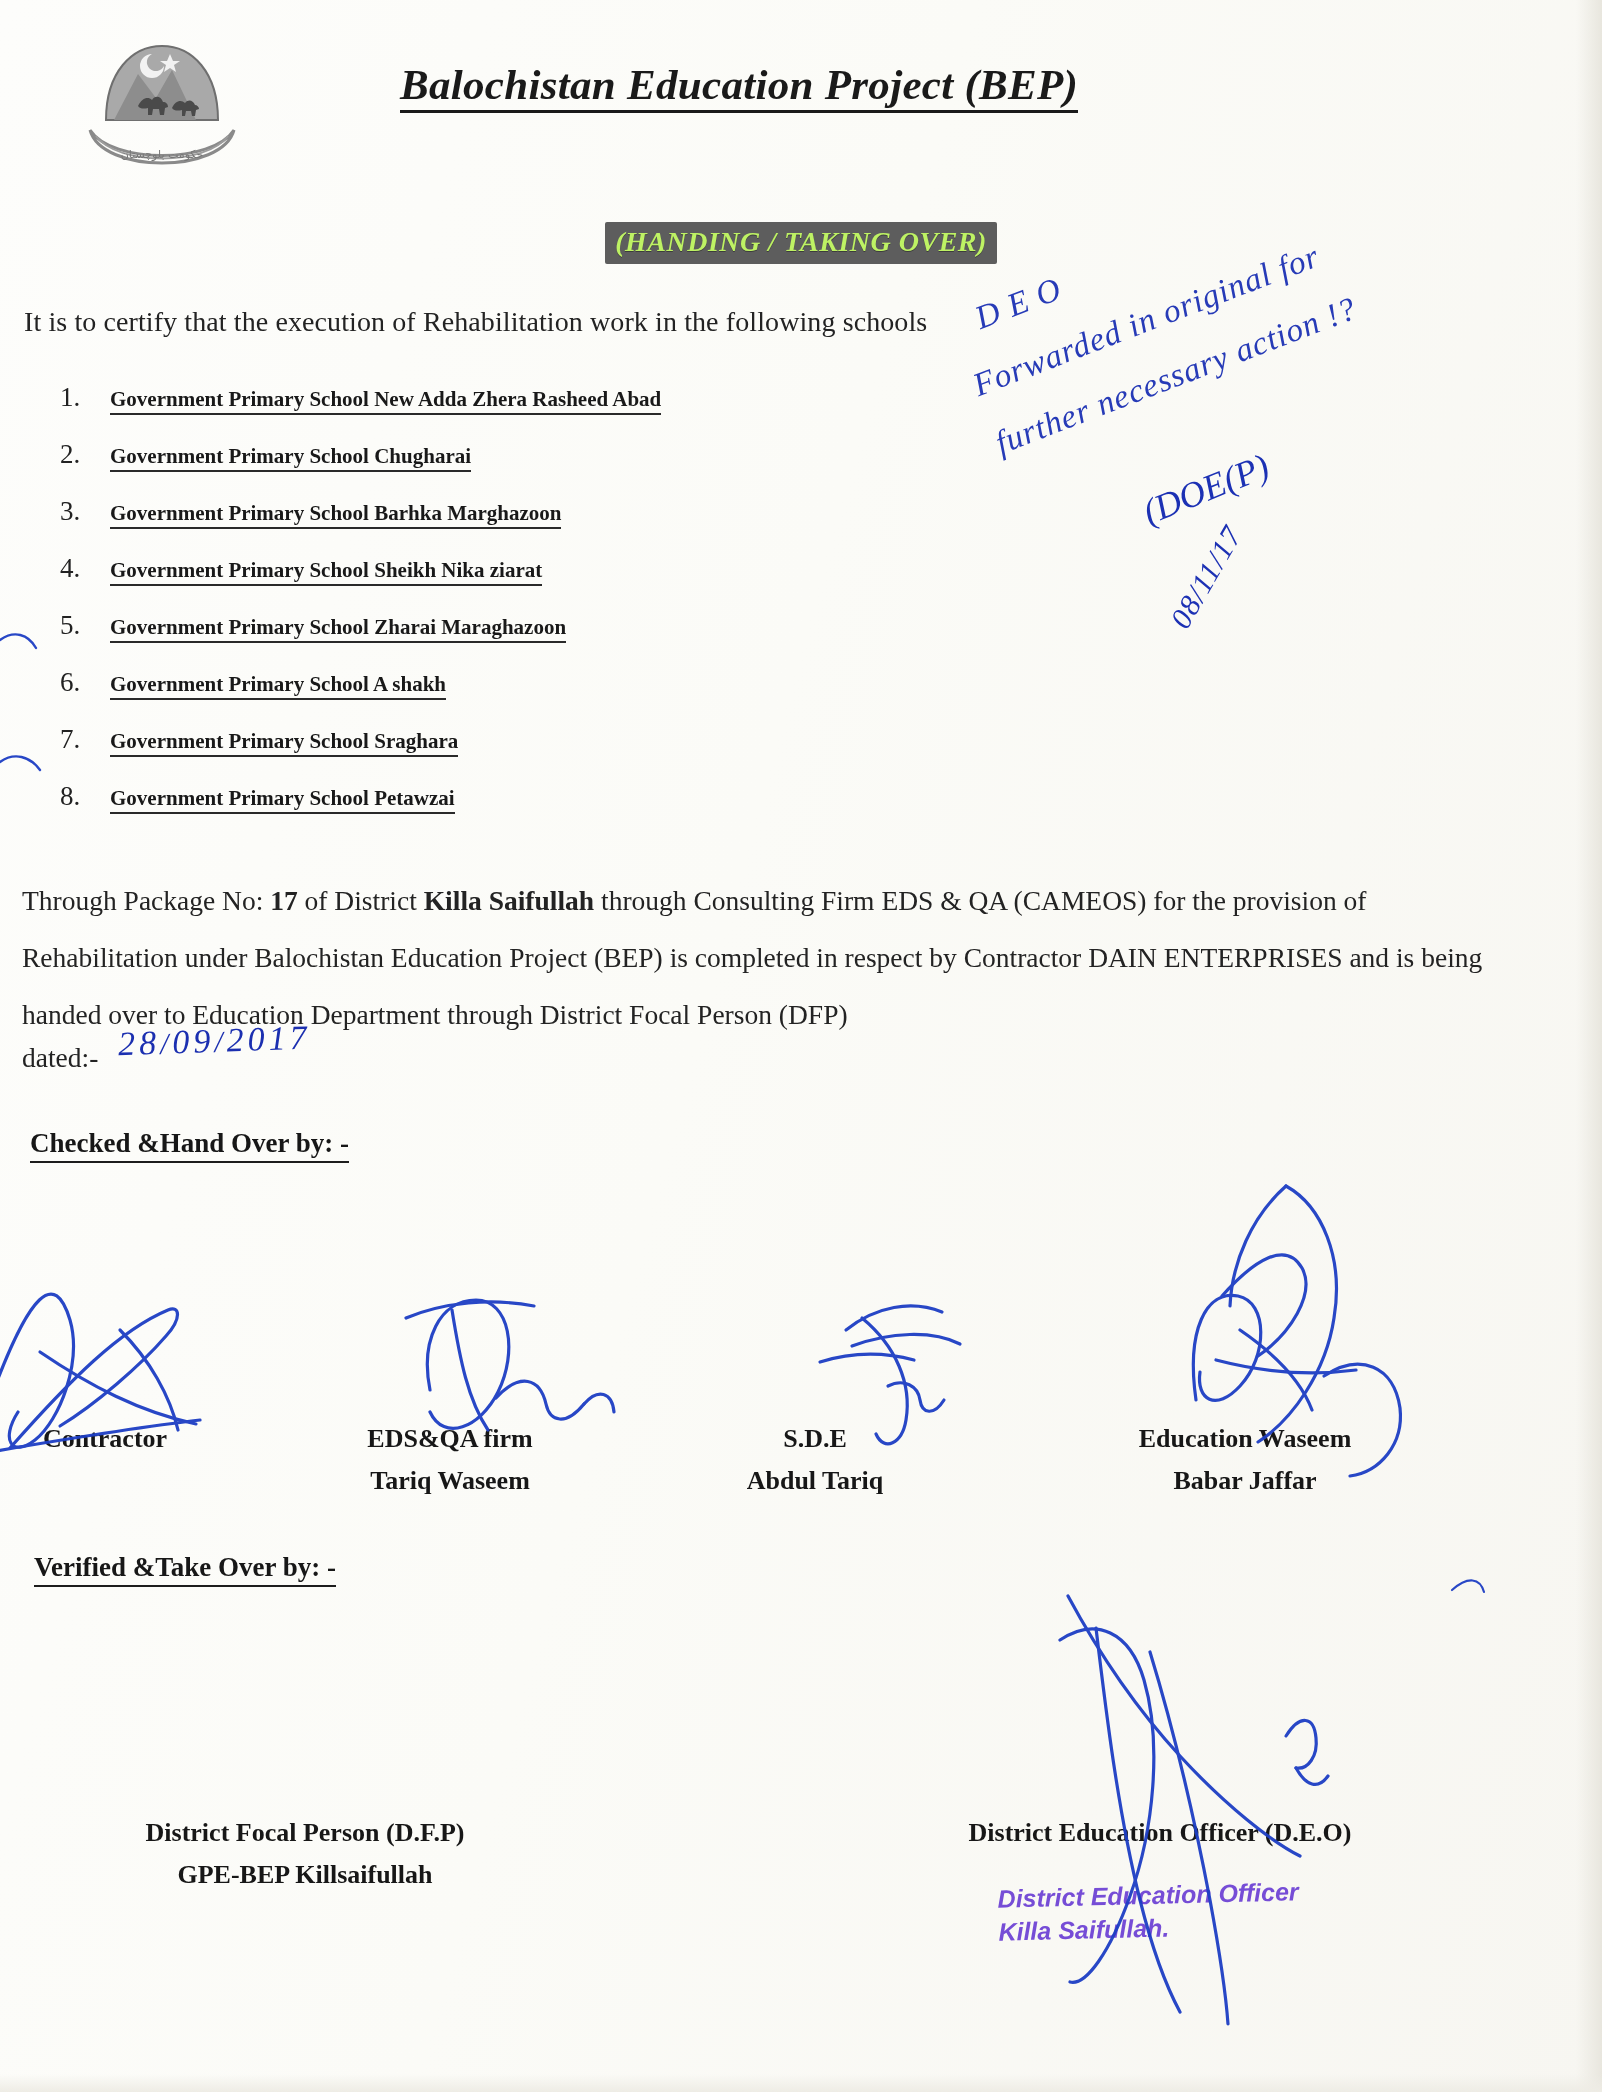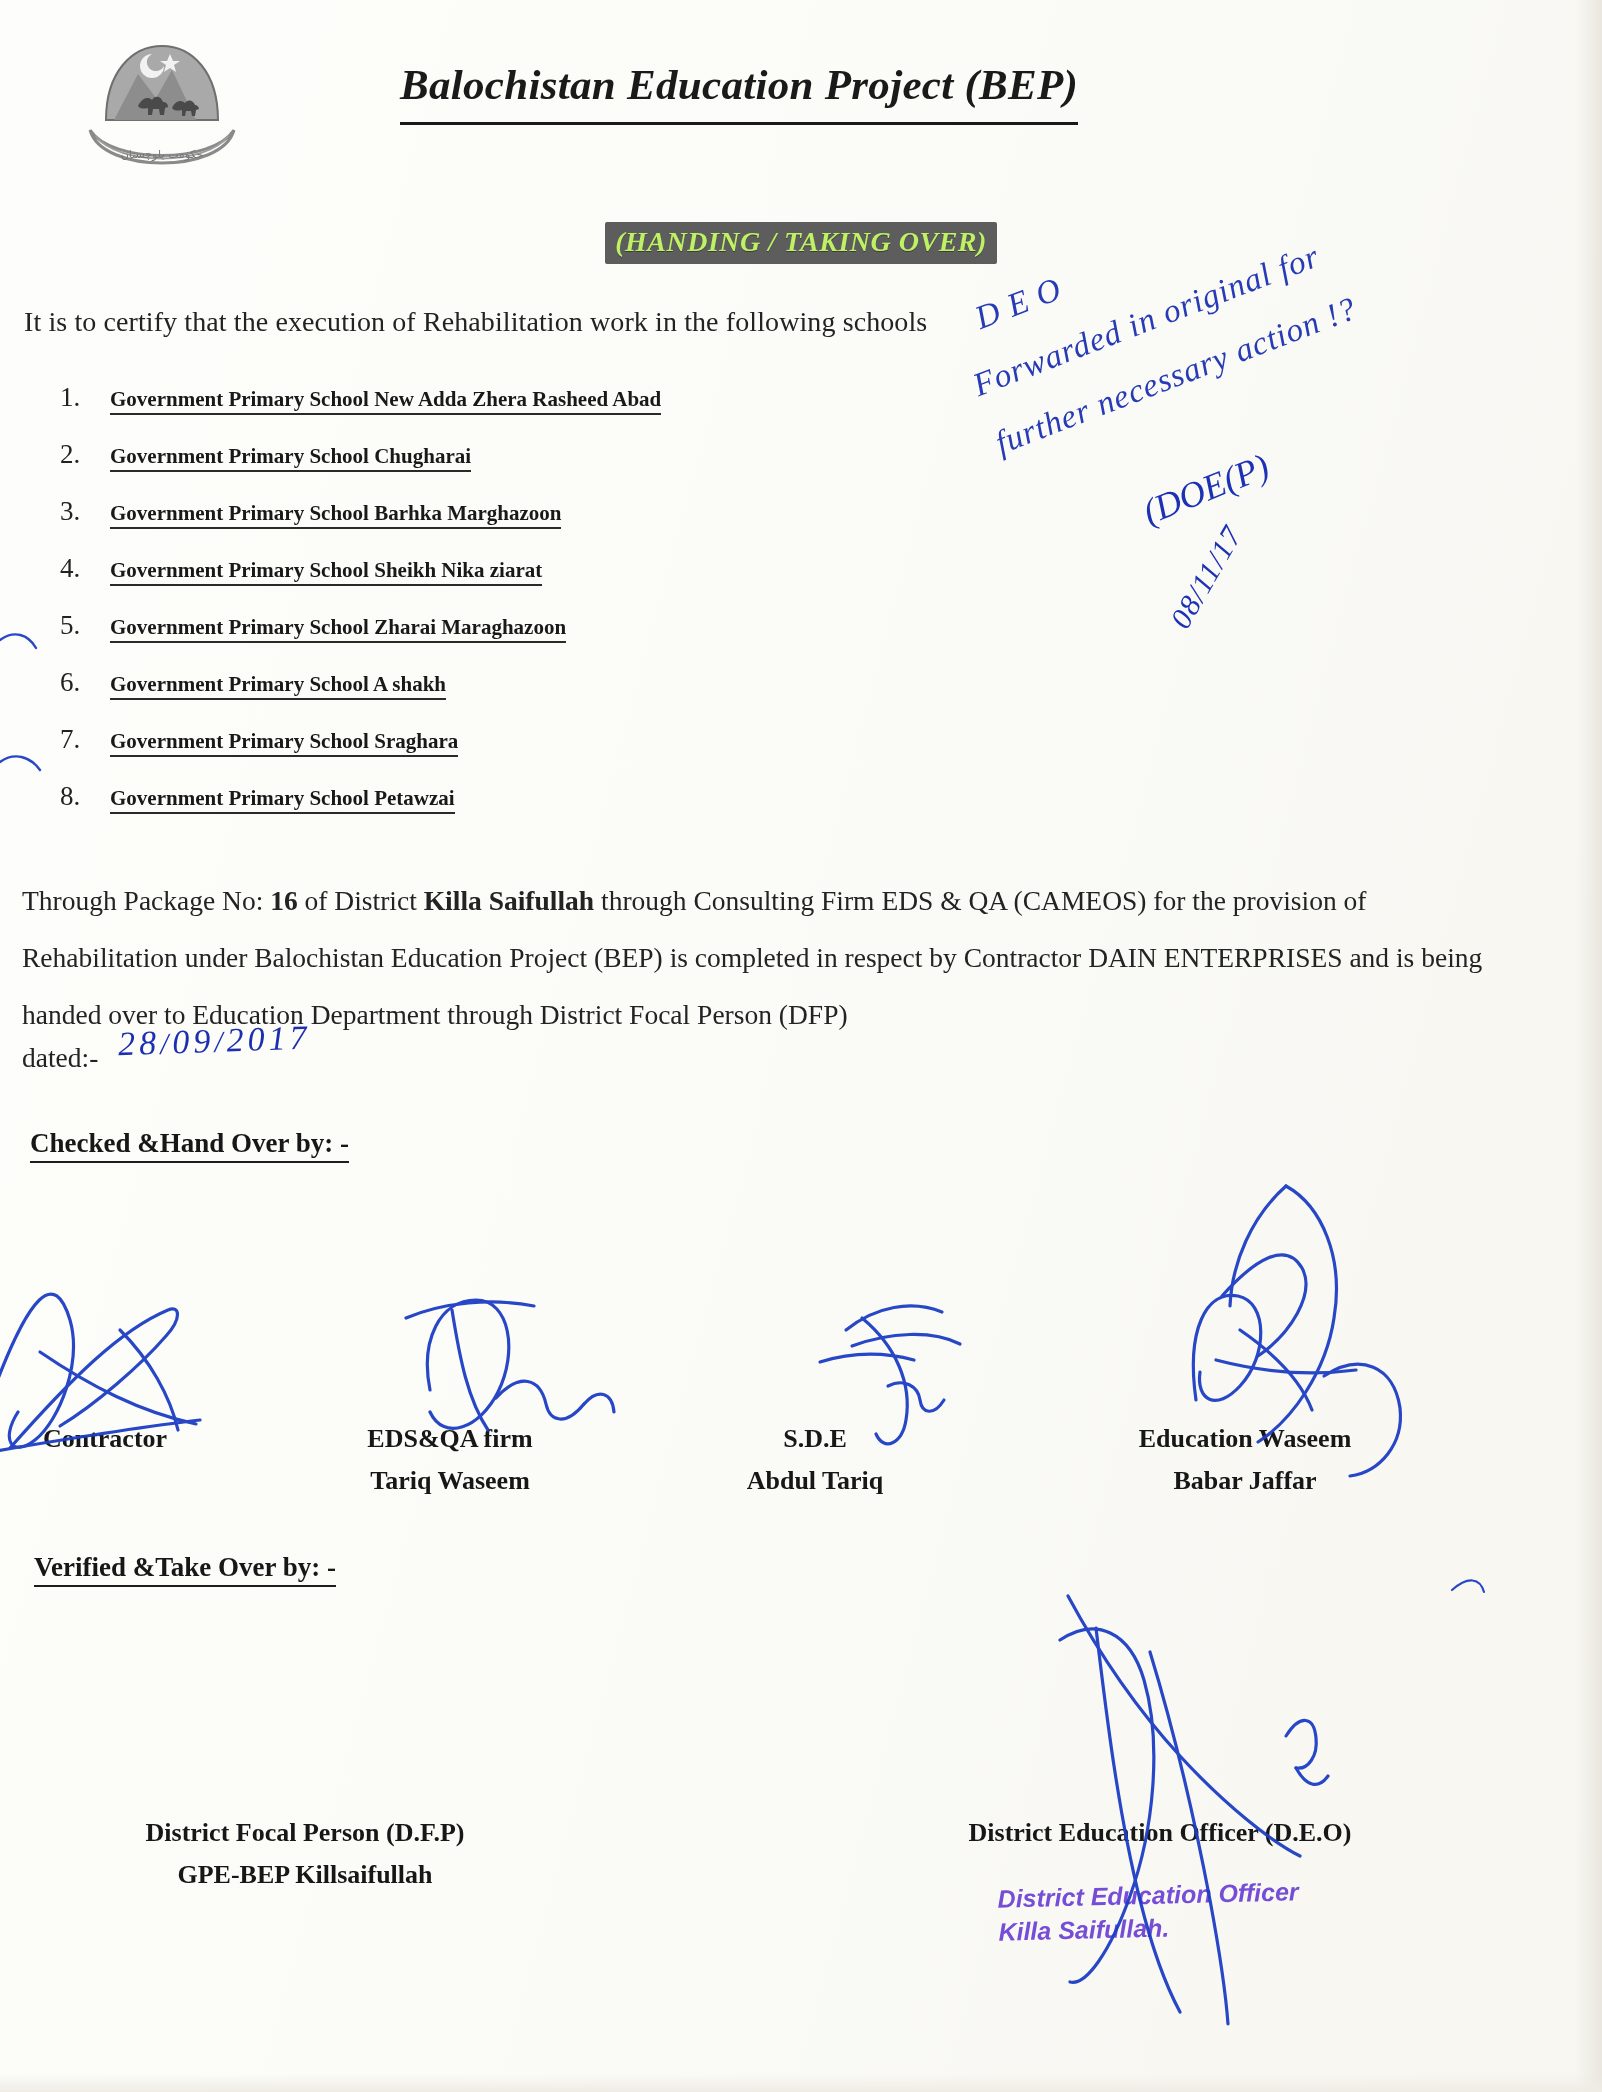--- a/index.html
+++ b/index.html
@@ -46,21 +46,21 @@
     left: 400px; top: 42px;
     width: 1000px;
     font-size: 43px;
     font-weight: bold;
     font-style: italic;
     letter-spacing: 0.3px;
     text-align: left;
   }
   .doc-title span.u {
     border-bottom: 3px solid #1a1a1a;
-    padding-bottom: 14px;
+    padding-bottom: 2px;
   }
 
   
   .subtitle-wrap {
     position: absolute;
     top: 222px; left: 0; width: 100%;
     text-align: center;
   }
   .subtitle {
     display: inline-block;
@@ -299,21 +299,21 @@
       <div class="school-num">7.</div>
       <div class="school-name">Government Primary School Sraghara</div>
     </div>
     <div class="school-row">
       <div class="school-num">8.</div>
       <div class="school-name">Government Primary School Petawzai</div>
     </div>
   </div>
 
   <div class="para">
-    <span>Through Package No: </span><b>16</b><span> of District </span><b>Killa Saifullah</b><span> through Consulting Firm EDS &amp; QA (CAMEOS) for the</span>
+    <span>Through Package No: </span><b>17</b><span> of District </span><b>Killa Saifullah</b><span> through Consulting Firm EDS &amp; QA (CAMEOS) for the</span>
     <span>provision of Rehabilitation under Balochistan Education Project (BEP) is completed in respect by Contractor</span>
     <span>DAIN ENTERPRISES and is being handed over to Education Department through District Focal Person (DFP)</span>
   </div>
 
   <div class="dated">dated:-</div>
   <div class="hand-date">
     <span>28</span><span class="slash">/</span><span>09</span><span class="slash">/</span><span>2017</span>
   </div>
 
   <div class="sec-head sec-checked">Checked &amp;Hand Over by: -</div>

